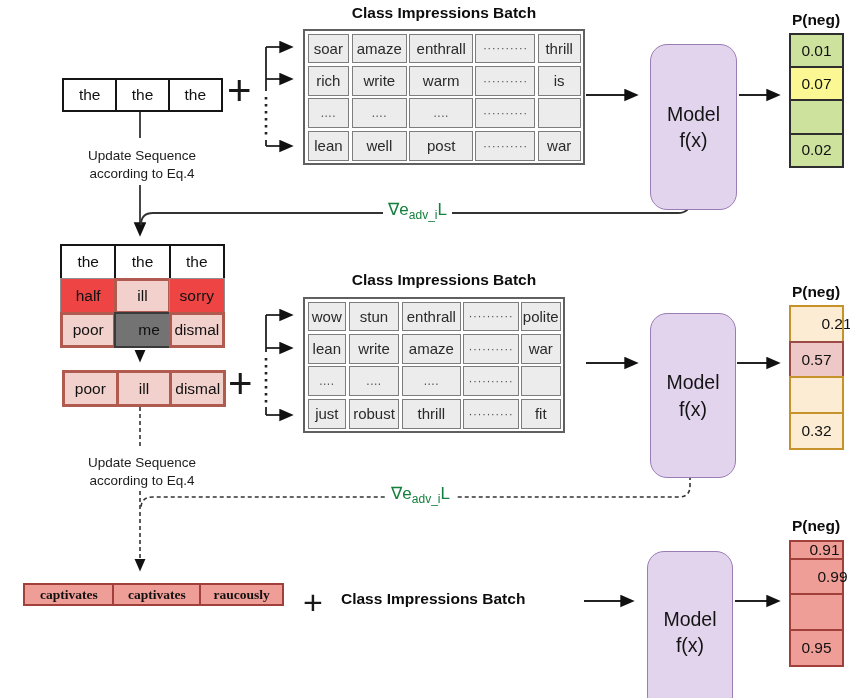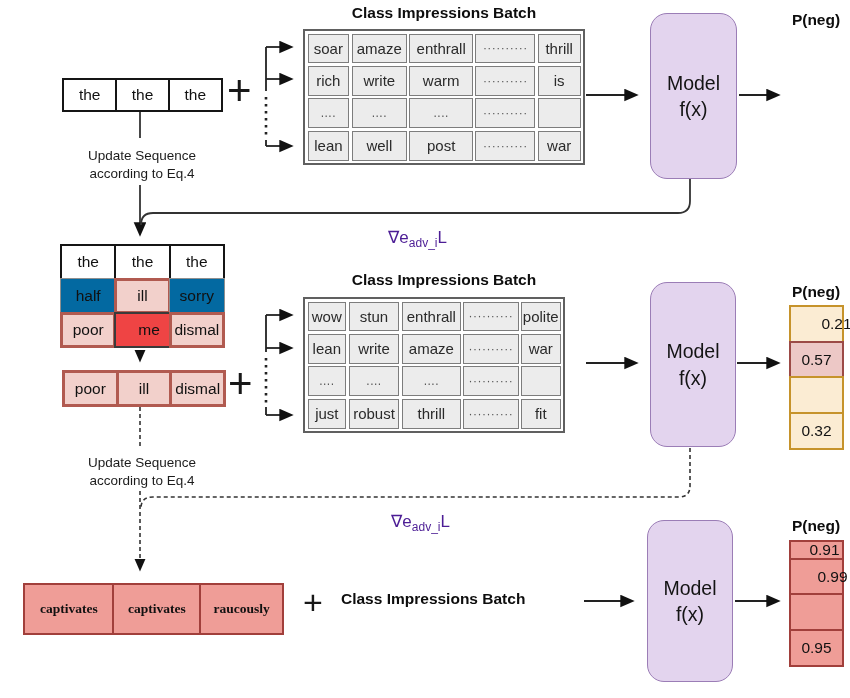--- a/index.html
+++ b/index.html
@@ -24,55 +24,55 @@
   
   .batch{box-sizing:border-box;background:#fff;border:2px solid #606060;padding:2.5px;
     display:grid;grid-template-columns:44fr 58fr 67fr 63fr 45fr;grid-auto-rows:1fr;gap:2.5px;}
   .batch .bcell{box-sizing:border-box;background:#ececec;border:1.5px solid #7d7d7d;
     display:flex;align-items:center;justify-content:center;font-size:15px;color:#2a2a2a;overflow:hidden;}
   .batch .dots{color:#555;font-size:12px;letter-spacing:0.5px;}
 
   
   .model{box-sizing:border-box;background:#e3d4ee;border:1.6px solid #9b7db6;border-radius:17px;
     display:flex;flex-direction:column;align-items:center;justify-content:center;
-    font-size:19.5px;color:#141414;line-height:1.35;}
+    font-size:19.5px;color:#141414;line-height:1.35;margin-top:31px;}
 
   
   .pneg-h{font-weight:bold;font-size:15.5px;text-align:center;color:#0d0d0d;}
   .pcell{box-sizing:border-box;width:55px;display:flex;align-items:center;justify-content:center;
     font-size:15.5px;color:#111;margin-top:-2.5px;}
   .pcell.first{margin-top:0;}
   .pc-green{background:#cde29c;border:2.5px solid #2e2e2e;}
   .pc-yellow{background:#fbf893;border:2.5px solid #2e2e2e;}
   .pc-cream{background:#fbecd3;border:2.5px solid #c6932b;}
   .pc-rose{background:#edc8c6;border:2.5px solid #9c4a46;}
   .pc-salmon{background:#ef9d97;border:2.5px solid #a13f3b;}
 
   
   .mgrid{display:grid;grid-template-columns:repeat(3,1fr);grid-auto-rows:34px;}
   .mgrid .gcell{box-sizing:border-box;display:flex;align-items:center;justify-content:center;
     font-size:15.5px;margin-left:-2px;margin-top:-2px;}
   .g-white{background:#ffffff;border:2.5px solid #151515;}
-  .g-cream{background:#0369a1;border:1.5px solid #8f8f8f;}
+  .g-cream{background:#ef4444;border:1.5px solid #8f8f8f;}
   .g-pink{background:#f2d0cb;border:3px solid #b15a50;}
-  .g-gray{background:#ef4444;border:2px solid #3a3a3a;padding-left:13px;}
+  .g-gray{background:#737373;border:2px solid #3a3a3a;padding-left:13px;}
 
   .strip-pink .cell{background:#f2d0cb;border:3px solid #b15a50;margin-left:-3px;}
   .strip-pink .cell:first-child{margin-left:0;}
 
   .strip-final .cell{background:#ef9d97;border:2.5px solid #a13f3b;margin-left:-2.5px;
     font-family:"Liberation Serif","DejaVu Serif",serif;font-weight:bold;font-size:13.5px;}
   .strip-final .cell:first-child{margin-left:0;}
 
   .plus{font-size:42px;font-weight:400;color:#181818;line-height:1;}
   .plus.small{font-size:34px;}
 
   .update-lbl{font-size:13.5px;color:#1c1c1c;text-align:center;line-height:1.32;background:#fff;padding:1px 2px;}
 
-  .grad{font-size:17px;color:#4c1d95;background:#fff;padding:0 5px;white-space:nowrap;margin-top:28px;}
+  .grad{font-size:17px;color:#15803d;background:#fff;padding:0 5px;white-space:nowrap;}
   .grad sub{font-size:12px;}
 
   .bold-inline{font-weight:bold;font-size:15.5px;color:#0d0d0d;}
 </style>
 </head>
 <body>
 
 <svg class="wires" width="850" height="698" viewBox="0 0 850 698">
   <defs>
     <marker id="ah" markerWidth="9" markerHeight="8" refX="6.5" refY="3.5" orient="auto">
@@ -155,20 +155,26 @@
     <span>Update Sequence</span><br>
     <span>according to Eq.4</span>
   </div>
 
   <div class="abs model" style="left:650px;top:13px;width:87px;height:166px;">
     <span>Model</span>
     <span>f(x)</span>
   </div>
 
   <div class="abs pneg-h" style="left:786px;top:11px;width:60px;">P(neg)</div>
+  <div class="abs" style="left:789px;top:33px;">
+    <div class="pcell pc-green first" style="height:35px;">0.01</div>
+    <div class="pcell pc-yellow" style="height:36px;">0.07</div>
+    <div class="pcell pc-green" style="height:36px;"></div>
+    <div class="pcell pc-green" style="height:35px;">0.02</div>
+  </div>
 
   <div class="abs grad" style="left:383px;top:199px;">
     <span>∇e</span><sub>adv_i</sub><span>L</span>
   </div>
 
   <div class="abs mgrid" style="left:62px;top:246px;width:163px;">
     <div class="gcell g-white">the</div>
     <div class="gcell g-white">the</div>
     <div class="gcell g-white">the</div>
     <div class="gcell g-cream">half</div>
@@ -228,21 +234,21 @@
     <div class="pcell pc-rose" style="height:38px;">0.57</div>
     <div class="pcell pc-cream" style="height:38px;"></div>
     <div class="pcell pc-cream" style="height:38px;">0.32</div>
   </div>
 
   <div class="abs grad" style="left:386px;top:483px;">
     <span>∇e</span><sub>adv_i</sub><span>L</span>
   </div>
 
 
-  <div class="abs strip strip-final" style="left:23px;top:583px;width:261px;height:52px;">
+  <div class="abs strip strip-final" style="left:23px;top:583px;width:261px;height:23px;">
     <div class="cell" style="flex:90;">captivates</div>
     <div class="cell" style="flex:88;">captivates</div>
     <div class="cell" style="flex:83;">raucously</div>
   </div>
 
   <div class="abs plus small" style="left:303px;top:585px;">+</div>
 
   <div class="abs bold-inline" style="left:341px;top:590px;width:220px;">Class Impressions Batch</div>
 
   <div class="abs model" style="left:647px;top:520px;width:86px;height:162px;">

